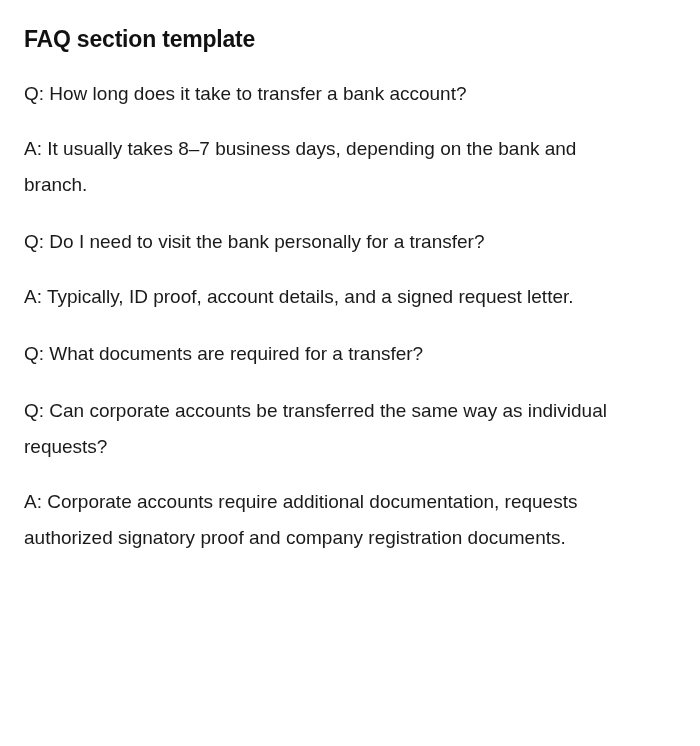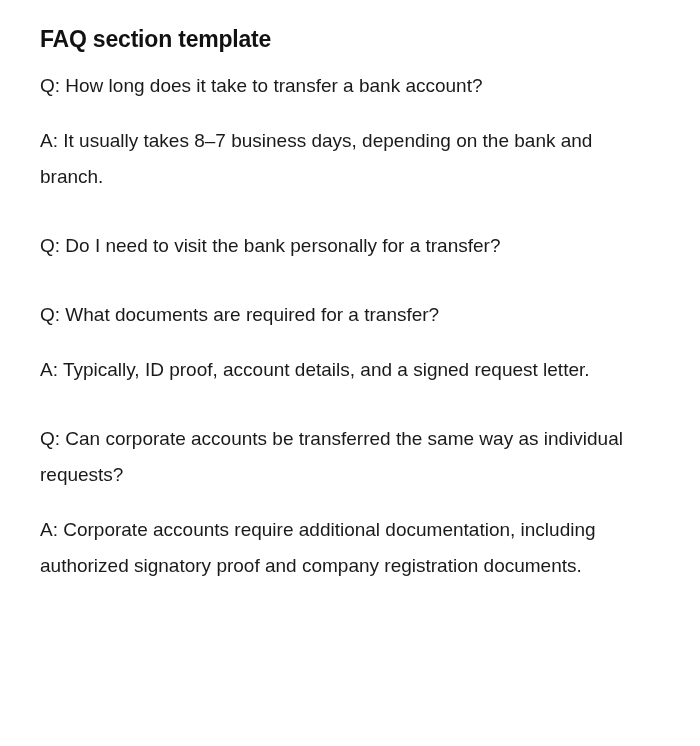--- a/index.html
+++ b/index.html
@@ -12,21 +12,21 @@
     background: #ffffff;
     font-family: "Liberation Sans", sans-serif;
     color: #1a1a1a;
     -webkit-font-smoothing: antialiased;
     overflow: hidden;
   }
   .page {
     box-sizing: border-box;
     width: 700px;
     height: 592px;
-    padding: 22px 58px 0 40px;
+    padding: 22px 58px 0 24px;
     background: #ffffff;
     border-radius: 7px;
   }
   .faq-title {
     margin: 0 0 0 0;
     padding: 0;
     font-size: 23px;
     font-weight: bold;
     line-height: 34px;
     letter-spacing: -0.2px;
@@ -45,27 +45,27 @@
     margin: 0;
     padding: 0;
     font-size: 19px;
     font-weight: normal;
     line-height: 36px;
     color: #1a1a1a;
     max-width: 600px;
     word-wrap: break-word;
   }
   .faq-question {
-    margin-top: 33px;
+    margin-top: 21px;
   }
   .faq-answer {
     margin-top: 19px;
   }
   .first-question {
-    margin-top: 12px;
+    margin-top: 20px;
   }
 </style>
 </head>
 <body>
 
 <div class="page">
 
   <h1 class="faq-title">FAQ section template</h1>
 
   <div class="faq-list">
@@ -73,23 +73,23 @@
     <div class="faq-block">
       <p class="faq-line faq-question first-question">Q: How long does it take to transfer a bank account?</p>
       <p class="faq-line faq-answer">A: It usually takes 8–7 business days, depending on the bank and branch.</p>
     </div>
 
     <div class="faq-block">
       <p class="faq-line faq-question">Q: Do I need to visit the bank personally for a transfer?</p>
     </div>
 
     <div class="faq-block">
+      <p class="faq-line faq-answer">A: Typically, ID proof, account details, and a signed request letter.</p>
       <p class="faq-line faq-question">Q: What documents are required for a transfer?</p>
-      <p class="faq-line faq-answer">A: Typically, ID proof, account details, and a signed request letter.</p>
     </div>
 
     <div class="faq-block">
       <p class="faq-line faq-question">Q: Can corporate accounts be transferred the same way as individual requests?</p>
-      <p class="faq-line faq-answer">A: Corporate accounts require additional documentation, including authorized signatory proof and company registration documents.</p>
+      <p class="faq-line faq-answer">A: Corporate accounts require additional documentation, requests authorized signatory proof and company registration documents.</p>
     </div>
 
   </div>
 </div>
 
 </body></html>

